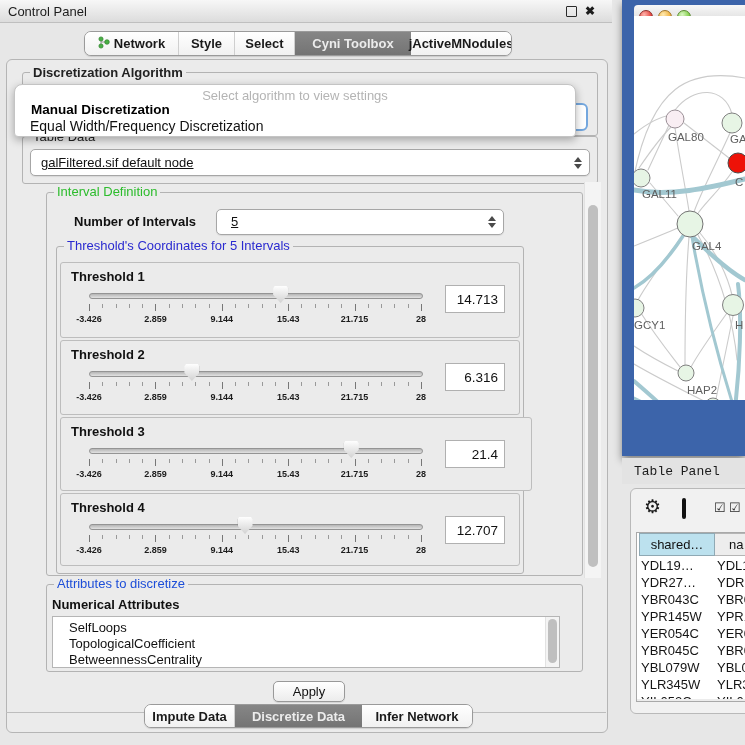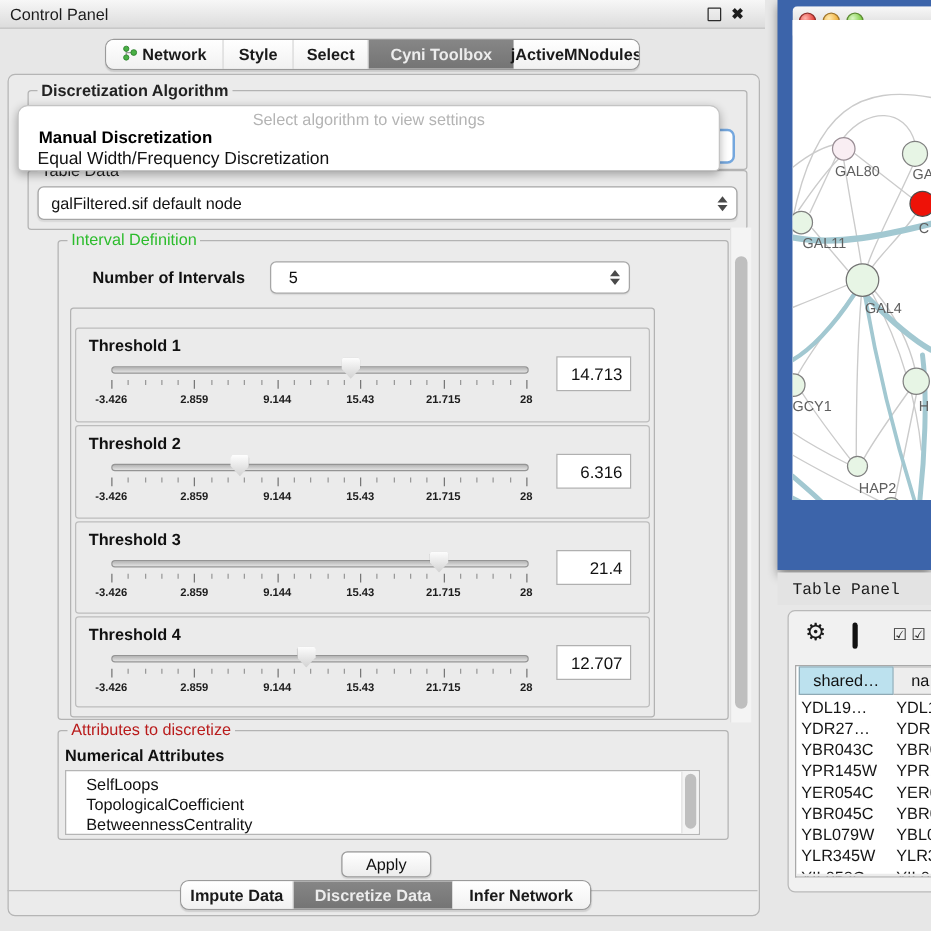--- a/index.html
+++ b/index.html
@@ -18,21 +18,21 @@
   .tab{display:flex;align-items:center;justify-content:center;font-size:13px;font-weight:600;color:#1a1a1a;
        height:100%;box-sizing:border-box;border-right:1px solid #cfcfcf;background:linear-gradient(#ffffff,#f1f1f1);gap:4px;}
   .tab:last-child{border-right:none;}
   .tab.sel{background:linear-gradient(#868686,#747474);color:#ececec;border-right:none;}
   
   .mainpanel{background:#ebebeb;border:1px solid #b5b5b5;border-radius:6px;}
   .grp{border:1px solid #b3b3b3;border-radius:3px;}
   .grp-title{font-size:13px;background:#ebebeb;padding:0 3px;line-height:13px;white-space:nowrap;}
   .combo{background:#ffffff;border:1px solid #a6a6a6;border-radius:5px;font-size:13px;color:#111;
          box-shadow:0 1px 1px rgba(0,0,0,0.08);}
-  .combo .val{position:absolute;left:10px;top:0;line-height:24px;}
+  .combo .val{position:absolute;left:10px;top:0;line-height:24px;text-decoration:underline;}
   .spin{position:absolute;right:7px;top:50%;transform:translateY(-50%);display:flex;flex-direction:column;gap:2px;}
   .spin i{display:block;width:0;height:0;border-left:4px solid transparent;border-right:4px solid transparent;}
   .spin .up{border-bottom:5px solid #4a4a4a;}
   .spin .dn{border-top:5px solid #4a4a4a;}
   
   .popup{background:#fff;border:1px solid #c4c4c4;border-radius:8px 8px 4px 4px;
          box-shadow:0 3px 8px rgba(0,0,0,0.3);}
   .popup .ph{position:absolute;left:0;right:0;top:3px;text-align:center;color:#b4b4b4;font-size:13px;}
   .popup .op1{position:absolute;left:16px;top:17px;font-size:13.5px;font-weight:bold;color:#000;}
   .popup .op2{position:absolute;left:15px;top:33px;font-size:14px;color:#111;}
@@ -147,31 +147,32 @@
   <div class="abs combo" style="left:216px;top:209px;width:286px;height:24px;">
     <span class="val" style="left:14px;line-height:24px;">5</span>
     <span class="spin">
         <i class="up"></i>
         <i class="dn"></i>
       </span>
   </div>
 
   
   <div class="abs grp" style="left:56px;top:246px;width:466px;height:326px;"></div>
+  <span class="abs grp-title" style="left:64px;top:239px;color:#2a2ad0;">Threshold's Coordinates for 5 Intervals</span>
 
   <div id="thresholds"></div>
 
   
   <div class="abs vscroll-track" style="left:584px;top:182px;width:16px;height:396px;">
     <div class="abs vthumb" style="left:3px;top:23px;width:10px;height:362px;"></div>
   </div>
 
   
   <div class="abs grp" style="left:46px;top:584px;width:535px;height:86px;"></div>
-  <span class="abs grp-title" style="left:54px;top:577px;color:#b91c1c;">Attributes to discretize</span>
+  <span class="abs grp-title" style="left:54px;top:577px;color:#1d4ed8;">Attributes to discretize</span>
   <span class="abs" style="left:52px;top:597px;font-size:13px;font-weight:bold;color:#111;">Numerical Attributes</span>
   <div class="abs listbox" style="left:52px;top:616px;width:506px;height:50px;">
     <div id="attr-items" style="padding-top:3px;">
         <div class="it">SelfLoops</div>
         <div class="it">TopologicalCoefficient</div>
         <div class="it">BetweennessCentrality</div>
       </div>
     <div class="abs vscroll-track" style="right:0;top:0;width:13px;height:50px;">
       <div class="abs vthumb" style="left:2px;top:2px;width:9px;height:44px;"></div>
     </div>
@@ -375,21 +376,21 @@
       <div class="tick" style="left: 333.44px; top: 41px; height: 4px; background: rgb(153, 153, 153);"></div>
       <div class="tick" style="left: 346.72px; top: 41px; height: 4px; background: rgb(153, 153, 153);"></div>
       <div class="tick" style="left: 360px; top: 41px; height: 7px;"></div>
       <div class="ticklbl" style="left: 28px; top: 51px;">-3.426</div>
       <div class="ticklbl" style="left: 94.4px; top: 51px;">2.859</div>
       <div class="ticklbl" style="left: 160.8px; top: 51px;">9.144</div>
       <div class="ticklbl" style="left: 227.2px; top: 51px;">15.43</div>
       <div class="ticklbl" style="left: 293.6px; top: 51px;">21.715</div>
       <div class="ticklbl" style="left: 360px; top: 51px;">28</div>
       <div class="vbox" style="left: 384px; top: 22px; width: 60px; height: 28px; line-height: 28px;">6.316</div>
-    </div><div class="abs tbox" style="left: 60px; top: 417px; width: 458px; height: 72px;">
+    </div><div class="abs tbox" style="left: 60px; top: 417px; width: 458px; height: 72px; padding-left: 12px;">
       <div class="tl">Threshold 3</div>
       <div class="track" style="left: 28px; top: 30px; width: 332px;"></div>
       <div class="handle" style="left: 282.774px; top: 23px;"></div>
       <div class="tick" style="left: 28px; top: 41px; height: 7px;"></div>
       <div class="tick" style="left: 41.28px; top: 41px; height: 4px; background: rgb(153, 153, 153);"></div>
       <div class="tick" style="left: 54.56px; top: 41px; height: 4px; background: rgb(153, 153, 153);"></div>
       <div class="tick" style="left: 67.84px; top: 41px; height: 4px; background: rgb(153, 153, 153);"></div>
       <div class="tick" style="left: 81.12px; top: 41px; height: 4px; background: rgb(153, 153, 153);"></div>
       <div class="tick" style="left: 94.4px; top: 41px; height: 7px;"></div>
       <div class="tick" style="left: 107.68px; top: 41px; height: 4px; background: rgb(153, 153, 153);"></div>

